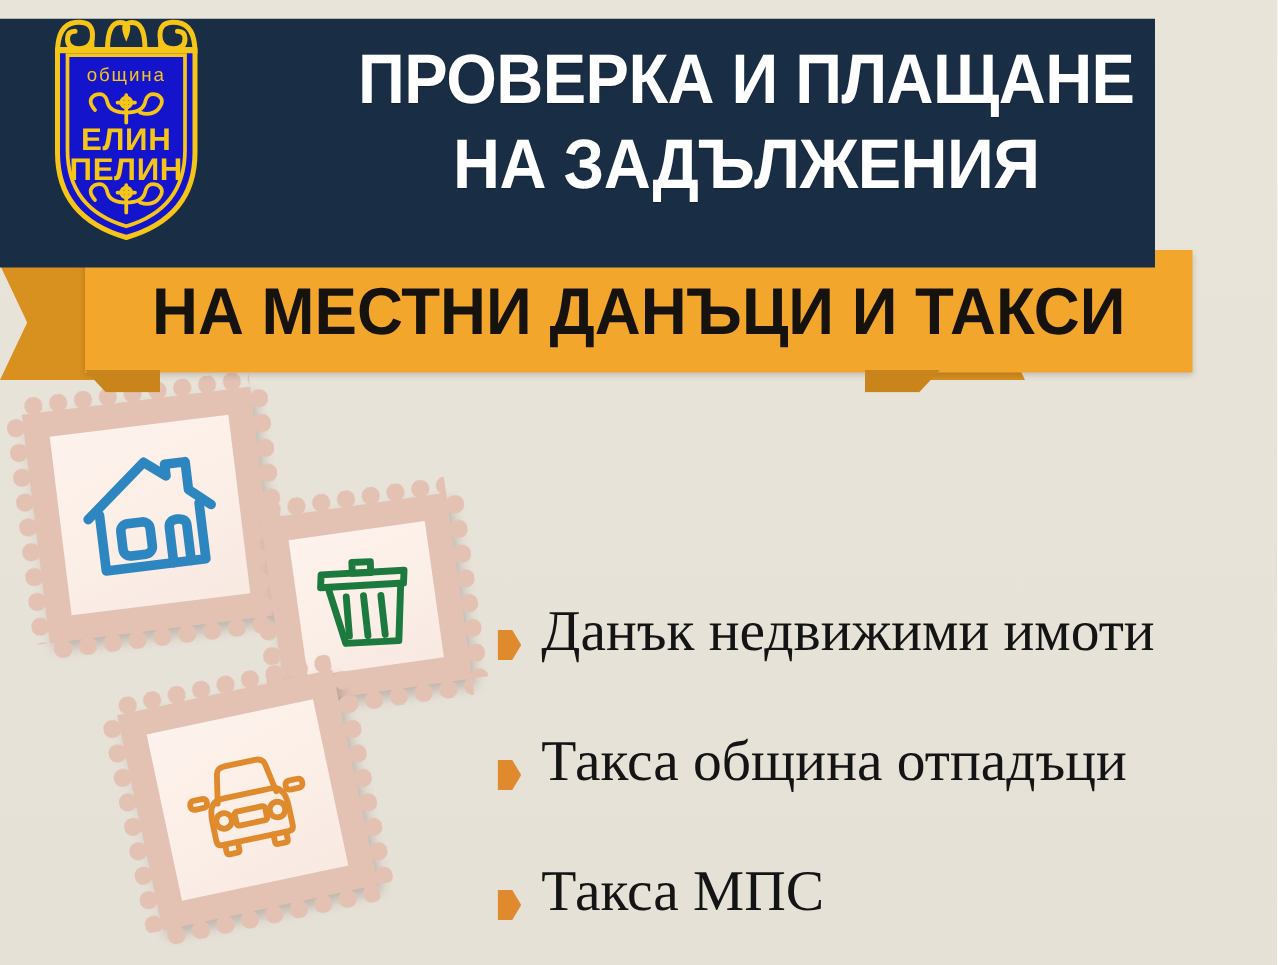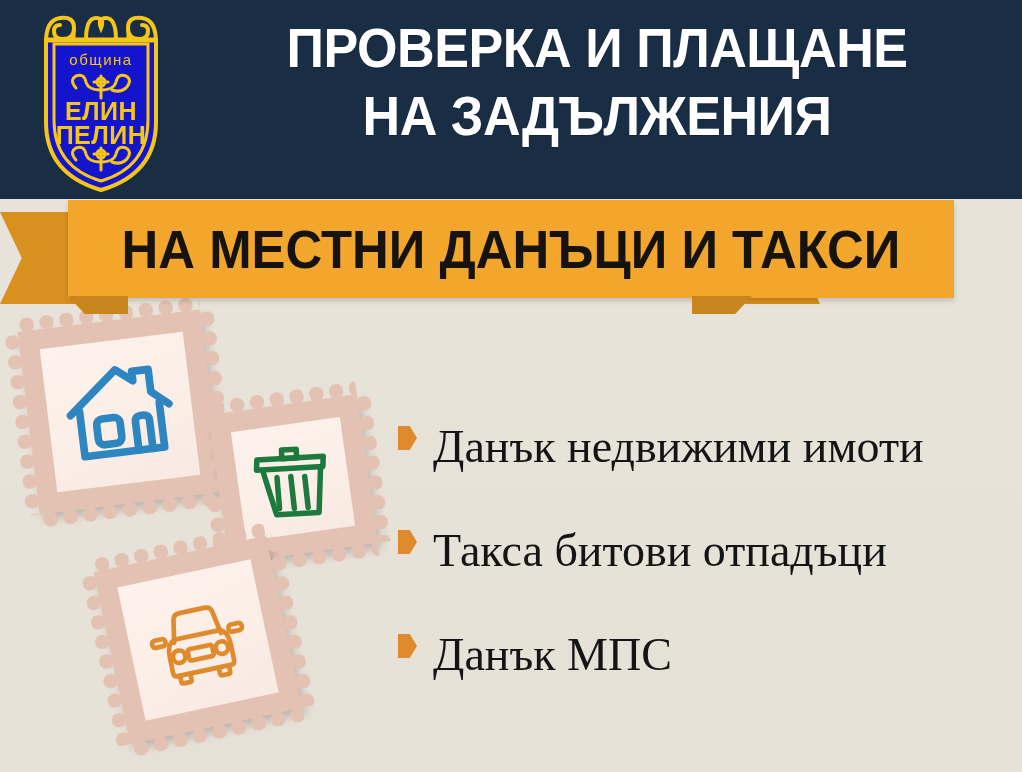--- a/index.html
+++ b/index.html
@@ -14,22 +14,22 @@
     height: 772px;
     overflow: hidden;
     font-family: "Liberation Sans", sans-serif;
     background: linear-gradient(180deg, #e9e4da 0%, #e8e3d9 45%, #e6e1d7 100%);
     user-select: none;
   }
 
   
   .header {
     position: absolute;
-    left: 0; top: 0;
-    width: 1022px;
+    left: 0; top: 15px;
+    width: 924px;
     height: 199px;
     background: #192d44;
     z-index: 5;
   }
   .header-title {
     position: absolute;
     left: 182px;
     top: 14px;
     width: 830px;
     text-align: center;
@@ -169,21 +169,21 @@
   
   .list {
     position: absolute;
     left: 398px;
     top: 424px;
     width: 620px;
     z-index: 3;
   }
   .list-item {
     display: flex;
-    align-items: flex-start;
+    align-items: flex-end;
     height: 104px;
   }
   .bullet {
     flex: 0 0 auto;
     width: 19px;
     height: 24px;
     background: #e08a2e;
     clip-path: polygon(0% 0%, 62% 0%, 100% 50%, 62% 100%, 0% 100%);
     margin-right: 16px;
     margin-top: 2px;
@@ -297,21 +297,21 @@
     </div>
   </div>
 
   <div class="list">
     <div class="list-item">
       <span class="bullet"></span>
       <span class="list-label">Данък недвижими имоти</span>
     </div>
     <div class="list-item">
       <span class="bullet"></span>
-      <span class="list-label">Такса битови отпадъци</span>
+      <span class="list-label">Такса община отпадъци</span>
     </div>
     <div class="list-item">
       <span class="bullet"></span>
-      <span class="list-label">Данък МПС</span>
+      <span class="list-label">Такса МПС</span>
     </div>
   </div>
 
 </div>
 
 </body></html>

